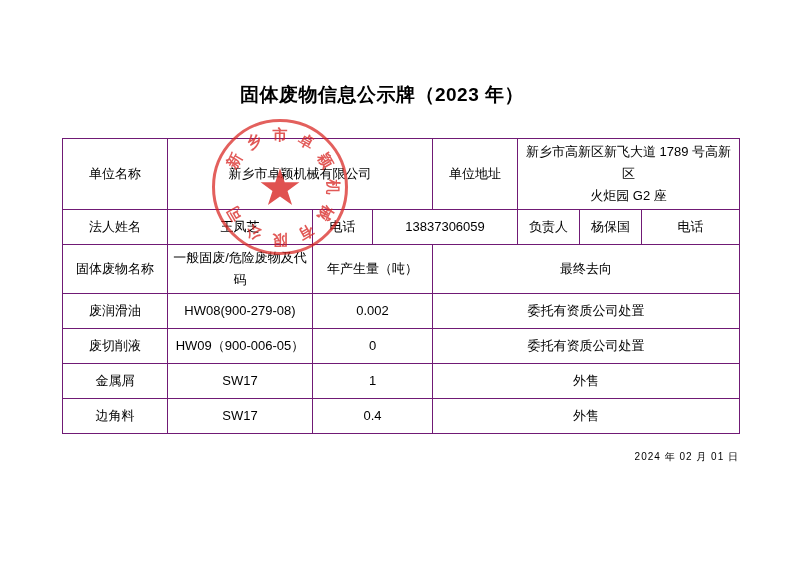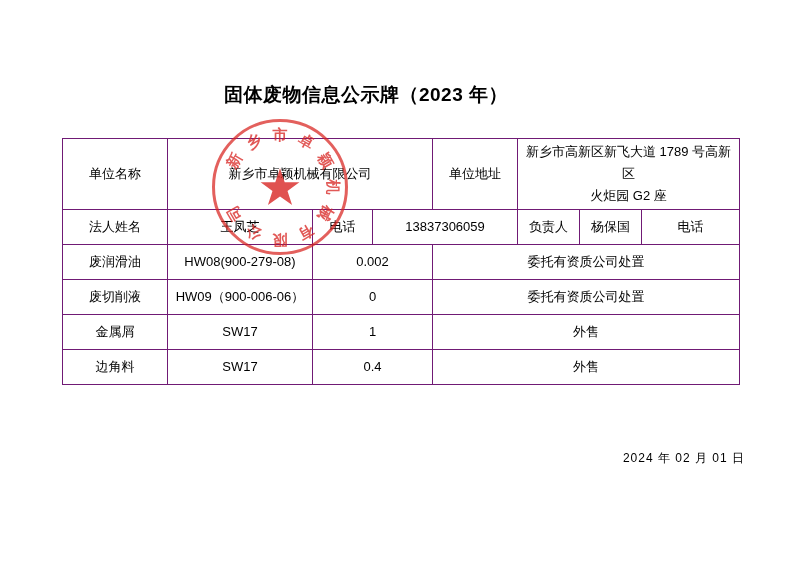--- a/index.html
+++ b/index.html
@@ -17,21 +17,21 @@
   }
   .page {
     position: relative;
     width: 800px;
     height: 565px;
     box-sizing: border-box;
   }
   .doc-title {
     position: absolute;
     top: 82px;
-    left: 0;
+    left: 16px;
     width: 732px;
     text-align: center;
     font-size: 19px;
     font-weight: bold;
     letter-spacing: 0.5px;
   }
   table.waste-table {
     position: absolute;
     top: 138px;
     left: 62px;
@@ -50,24 +50,24 @@
   }
   td.two-line {
     height: 60px;
   }
   .addr-line {
     display: block;
   }
   .date-line {
     position: absolute;
     top: 450px;
-    left: 6px;
+    left: 0;
     width: 739px;
     text-align: right;
-    font-size: 12px;
+    font-size: 10px;
     letter-spacing: 1px;
   }
   
   .seal {
     position: absolute;
     left: 212px;
     top: 119px;
     width: 136px;
     height: 136px;
     pointer-events: none;
@@ -143,28 +143,34 @@
       <tr>
         <td>法人姓名</td>
         <td>王凤芝</td>
         <td>电话</td>
         <td colspan="2">13837306059</td>
         <td>负责人</td>
         <td>杨保国</td>
         <td>电话</td>
       </tr>
       <tr>
+        <td>固体废物名称</td>
+        <td>一般固废/危险废物及代码</td>
+        <td colspan="2">年产生量（吨）</td>
+        <td colspan="4">最终去向</td>
+      </tr>
+      <tr>
         <td>废润滑油</td>
         <td>HW08(900-279-08)</td>
         <td colspan="2">0.002</td>
         <td colspan="4">委托有资质公司处置</td>
       </tr>
       <tr>
         <td>废切削液</td>
-        <td>HW09（900-006-06）</td>
+        <td>HW09（900-006-05）</td>
         <td colspan="2">0</td>
         <td colspan="4">委托有资质公司处置</td>
       </tr>
       <tr>
         <td>金属屑</td>
         <td>SW17</td>
         <td colspan="2">1</td>
         <td colspan="4">外售</td>
       </tr>
       <tr>

